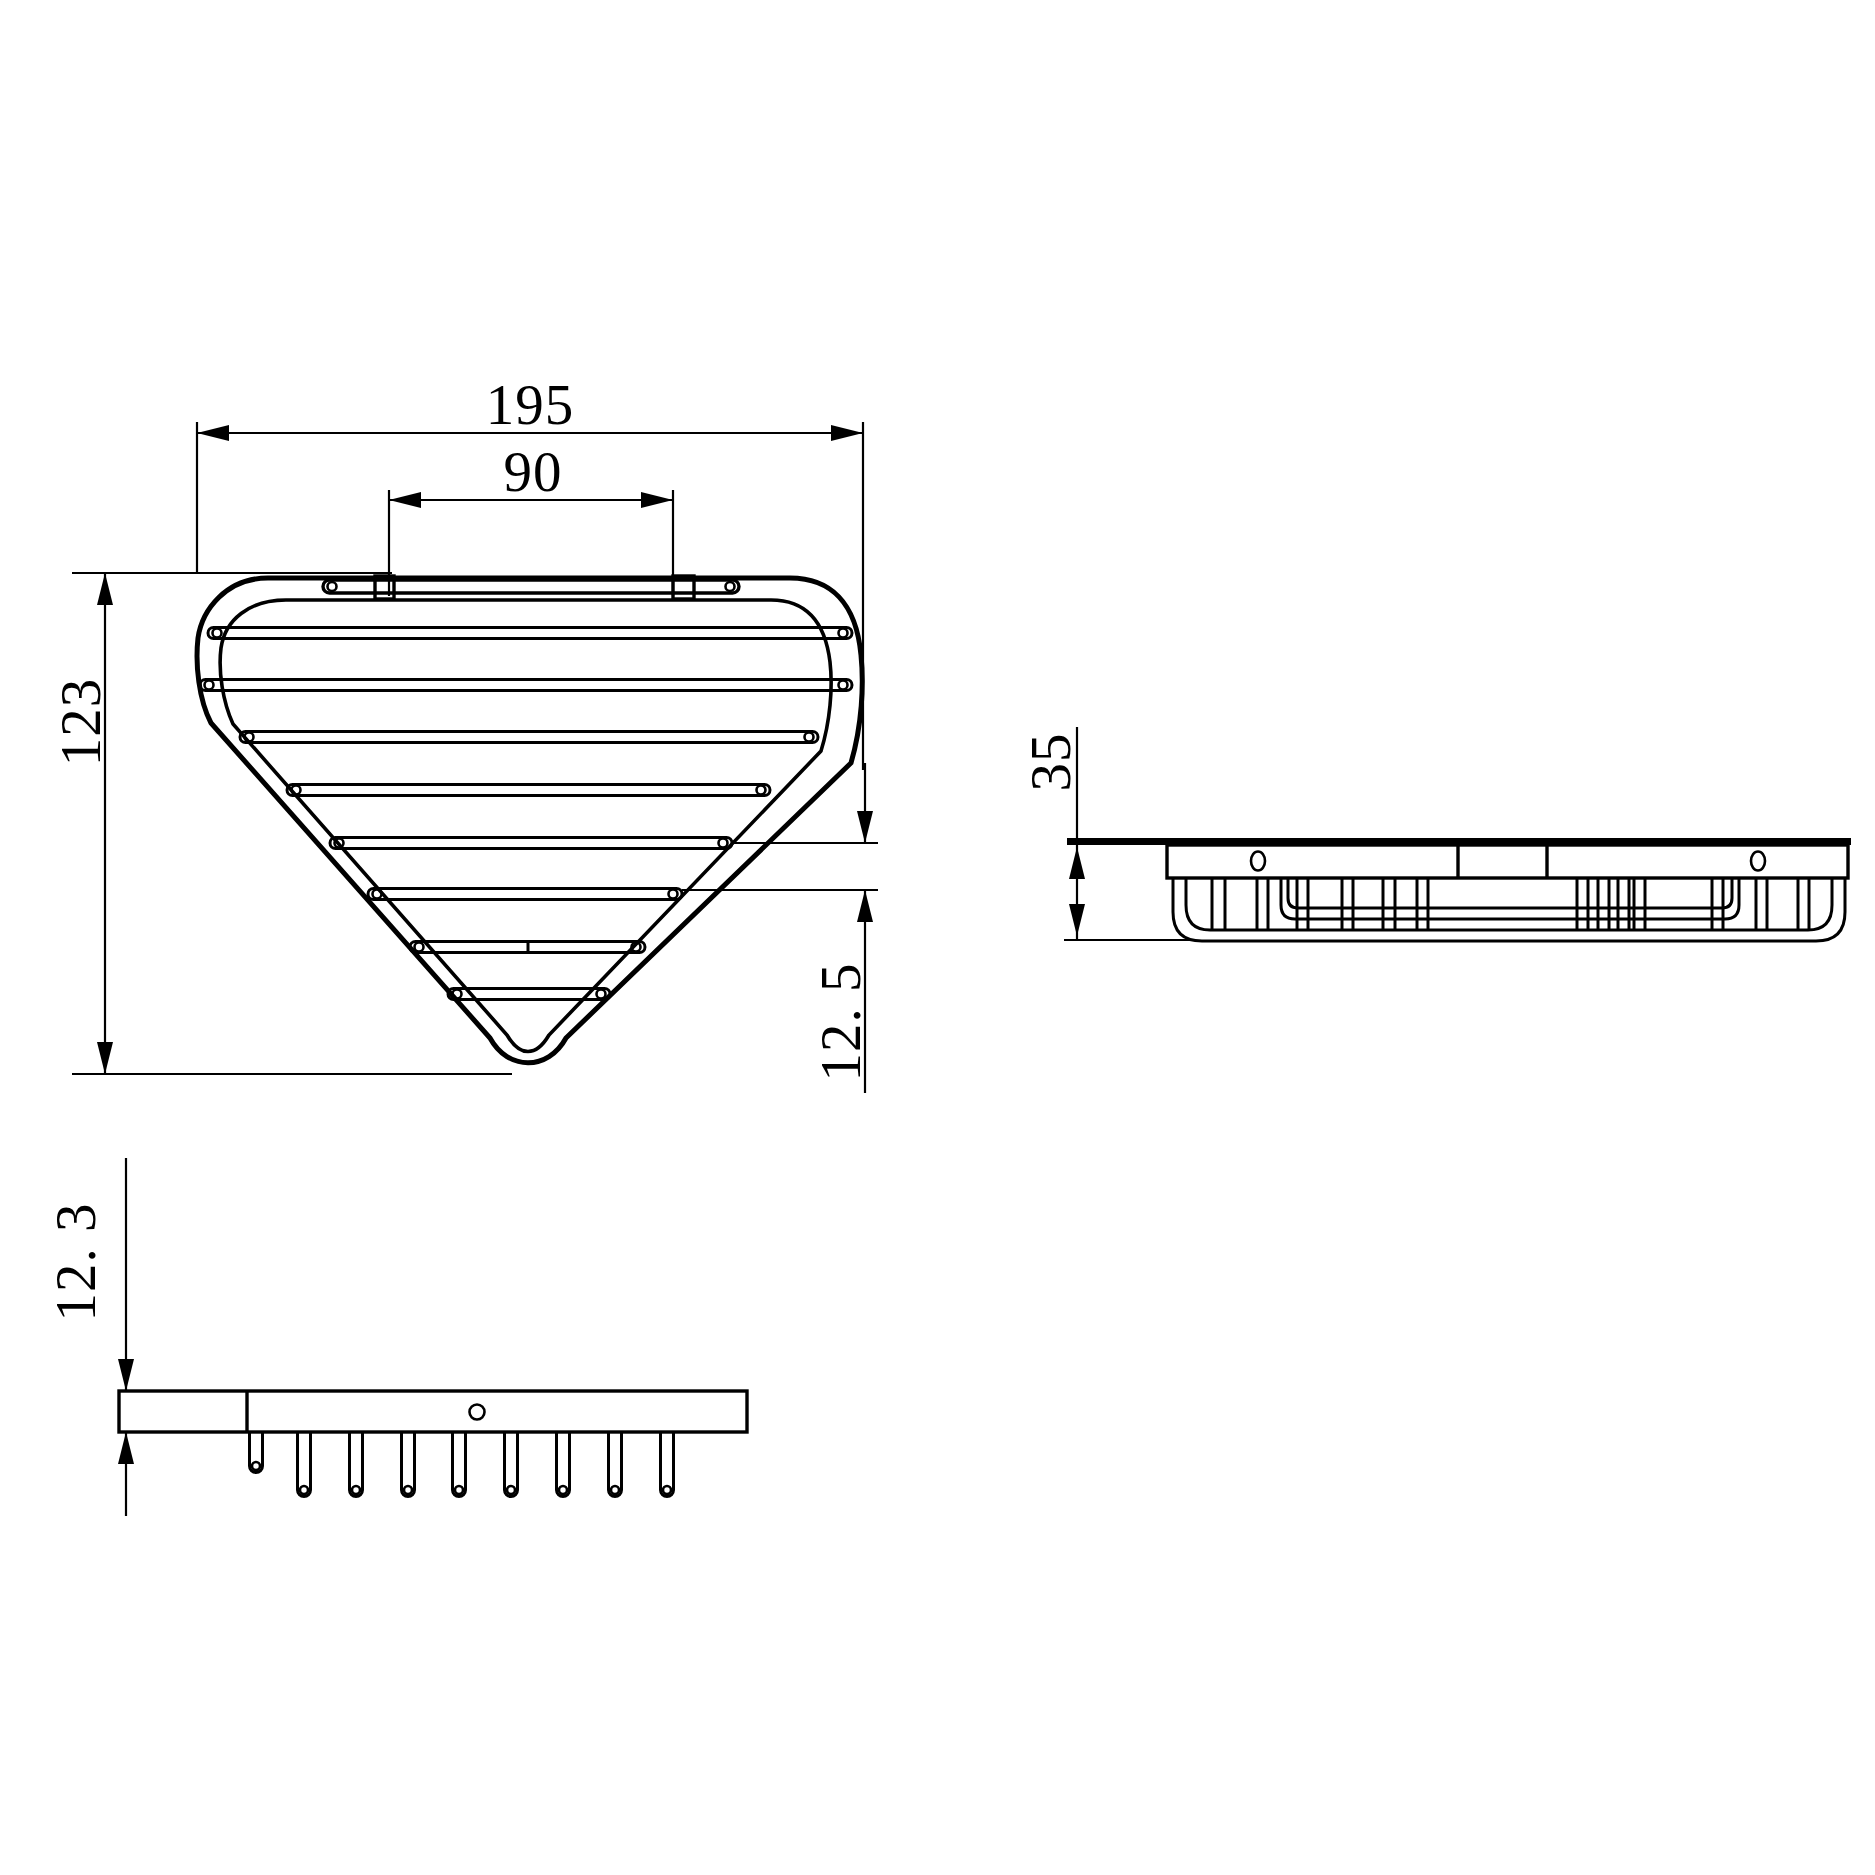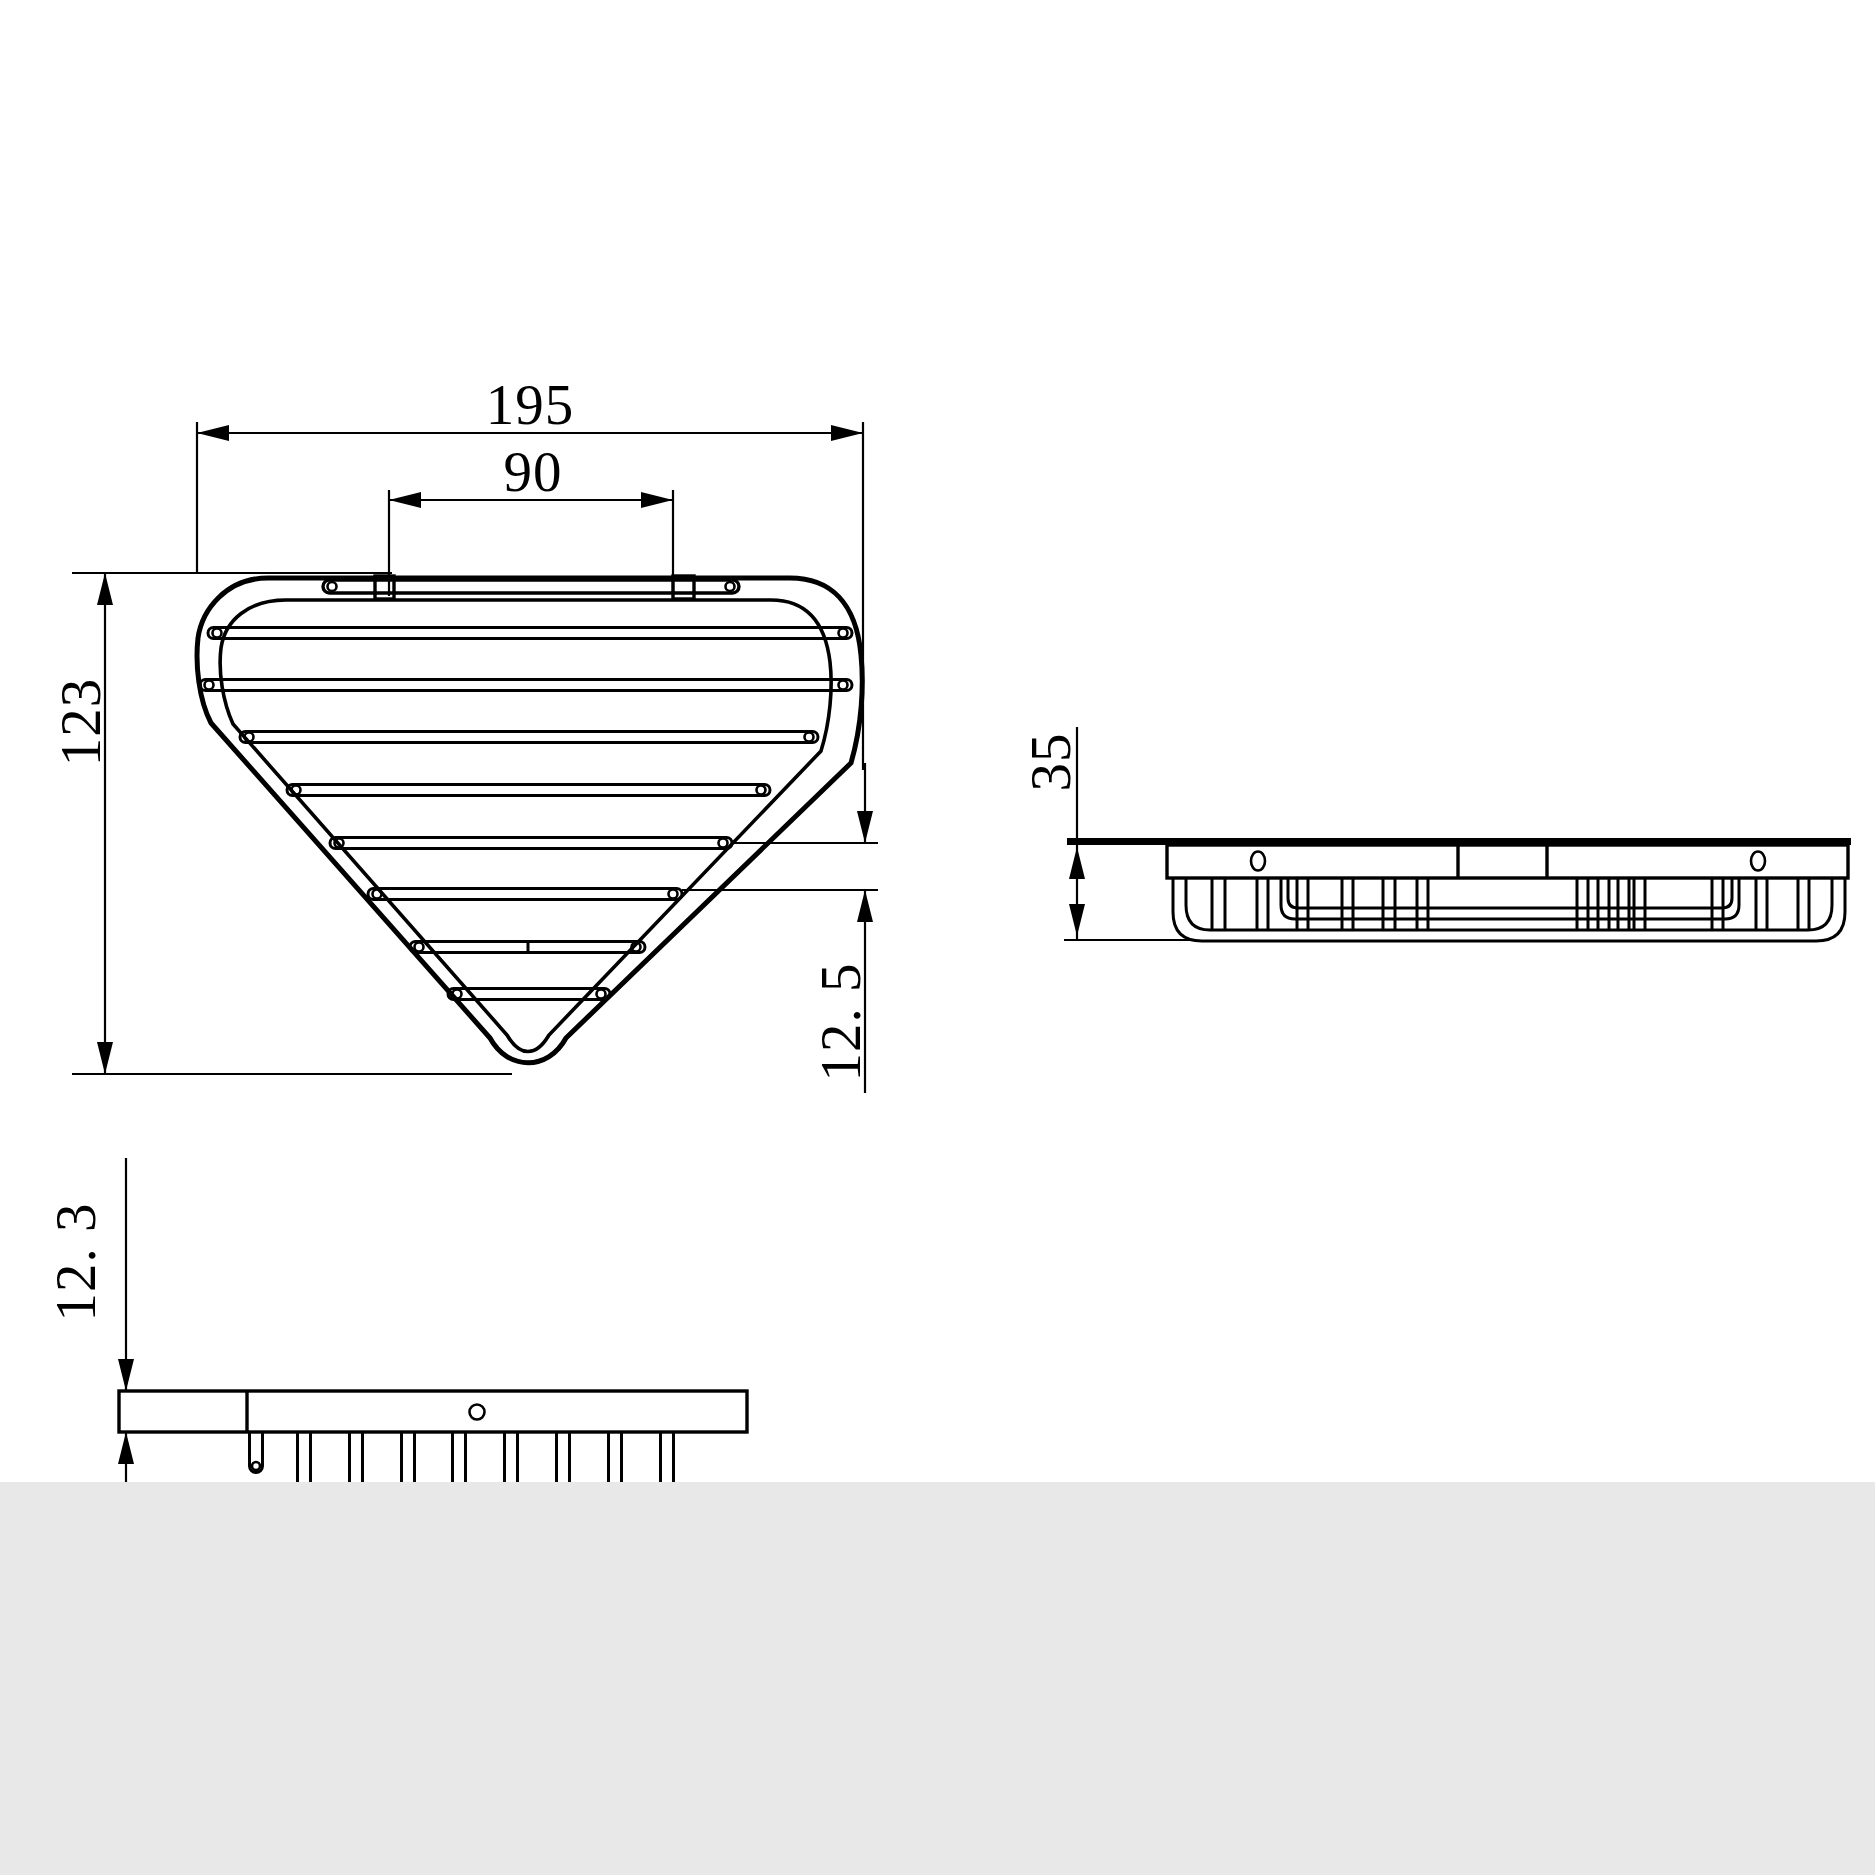--- a/index.html
+++ b/index.html
@@ -1,18 +1,18 @@
 <!DOCTYPE html>
 <html><head>
 <meta charset="utf-8">
 <style>
   html,body{margin:0;padding:0;background:#e8e8e8;}
   .sheet{
     position:relative;
-    width:1875px;height:1482px;
+    width:1875px;height:1875px;
     background:#ffffff;
     margin:0 auto;
     font-family:"Liberation Serif", serif;
   }
   svg{position:absolute;left:0;top:0;}
   .ol{fill:none;stroke:#000;stroke-width:5;}          
   .il{fill:none;stroke:#000;stroke-width:3.6;}        
   .wire{fill:none;stroke:#000;stroke-width:3;}
   .thin{fill:none;stroke:#000;stroke-width:2.6;}
   .dim{fill:none;stroke:#000;stroke-width:2.2;}

